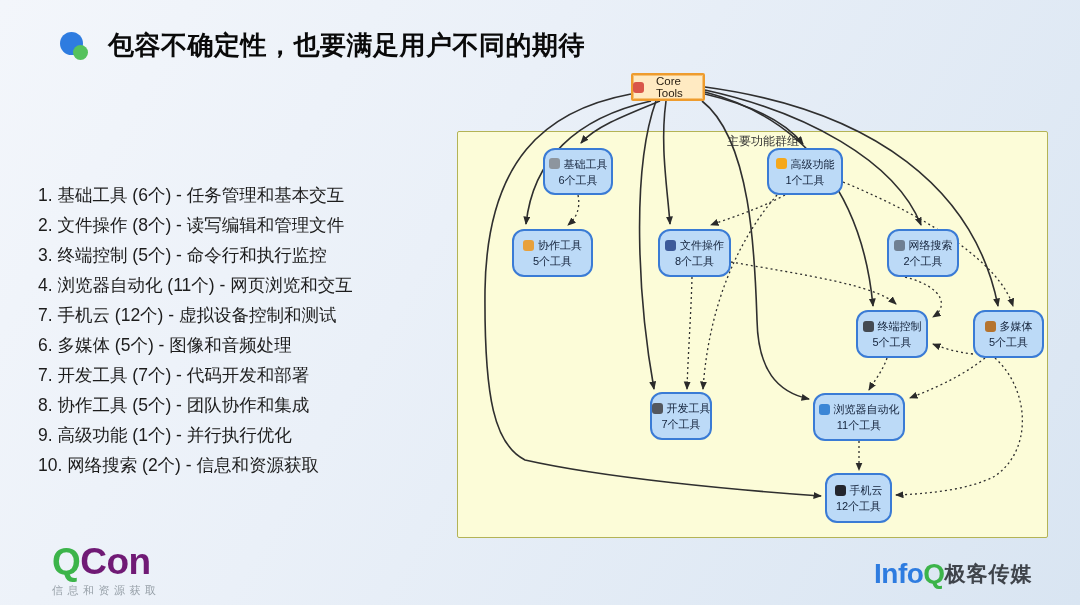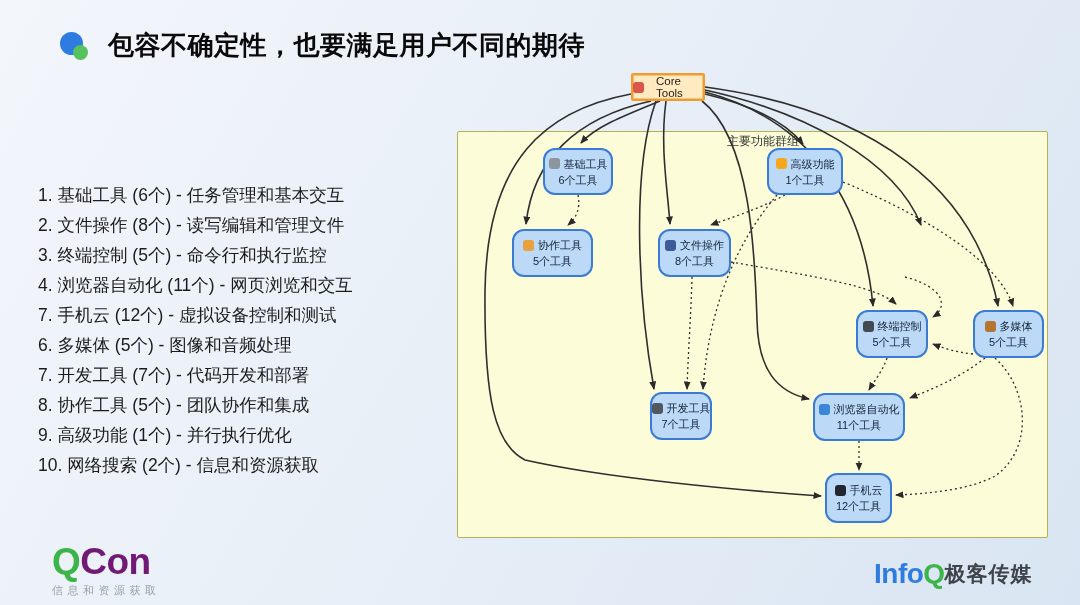--- a/index.html
+++ b/index.html
@@ -152,20 +152,27 @@
       </div>
     <div>5个工具</div>
   </div>
   <div class="node" style="left:203px;top:159px;width:73px;height:48px">
     <div class="node-line1">
         <span class="chip chip-floppy"></span>
         <span>文件操作</span>
       </div>
     <div>8个工具</div>
   </div>
+  <div class="node" style="left:432px;top:159px;width:72px;height:48px">
+    <div class="node-line1">
+        <span class="chip chip-magnifier"></span>
+        <span>网络搜索</span>
+      </div>
+    <div>2个工具</div>
+  </div>
   <div class="node" style="left:401px;top:240px;width:72px;height:48px">
     <div class="node-line1">
         <span class="chip chip-desktop"></span>
         <span>终端控制</span>
       </div>
     <div>5个工具</div>
   </div>
   <div class="node" style="left:518px;top:240px;width:71px;height:48px">
     <div class="node-line1">
         <span class="chip chip-palette"></span>

